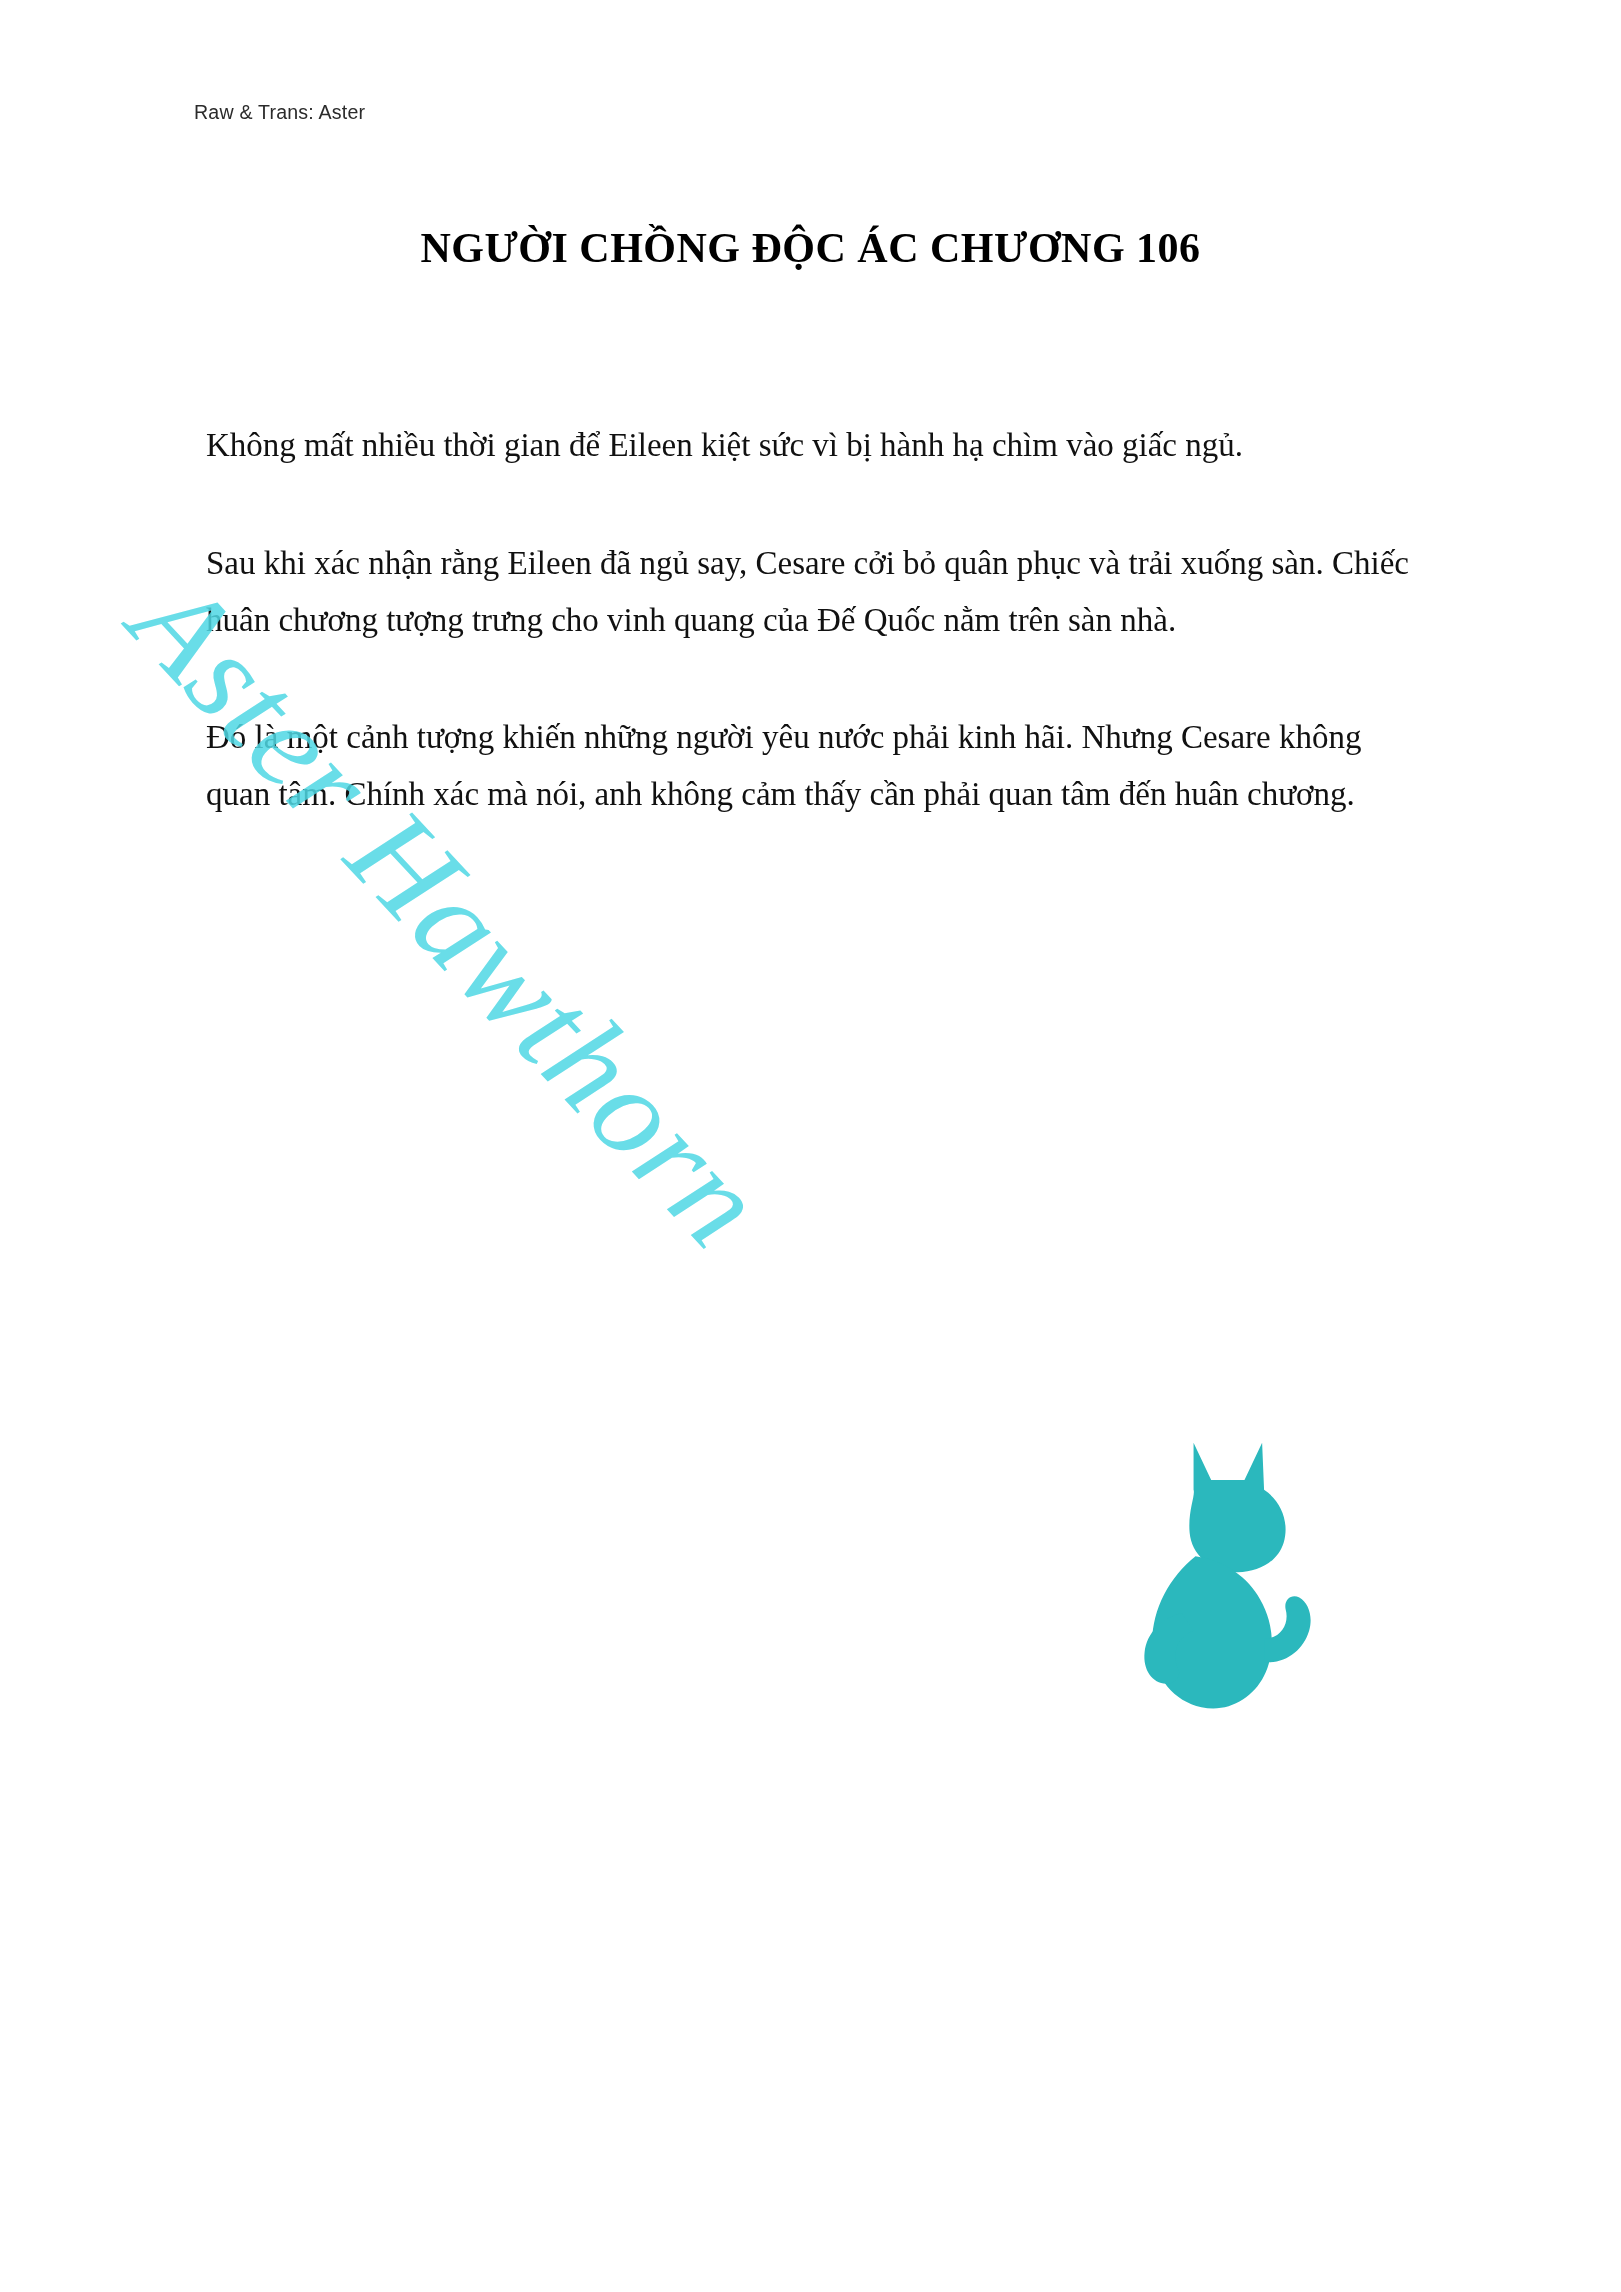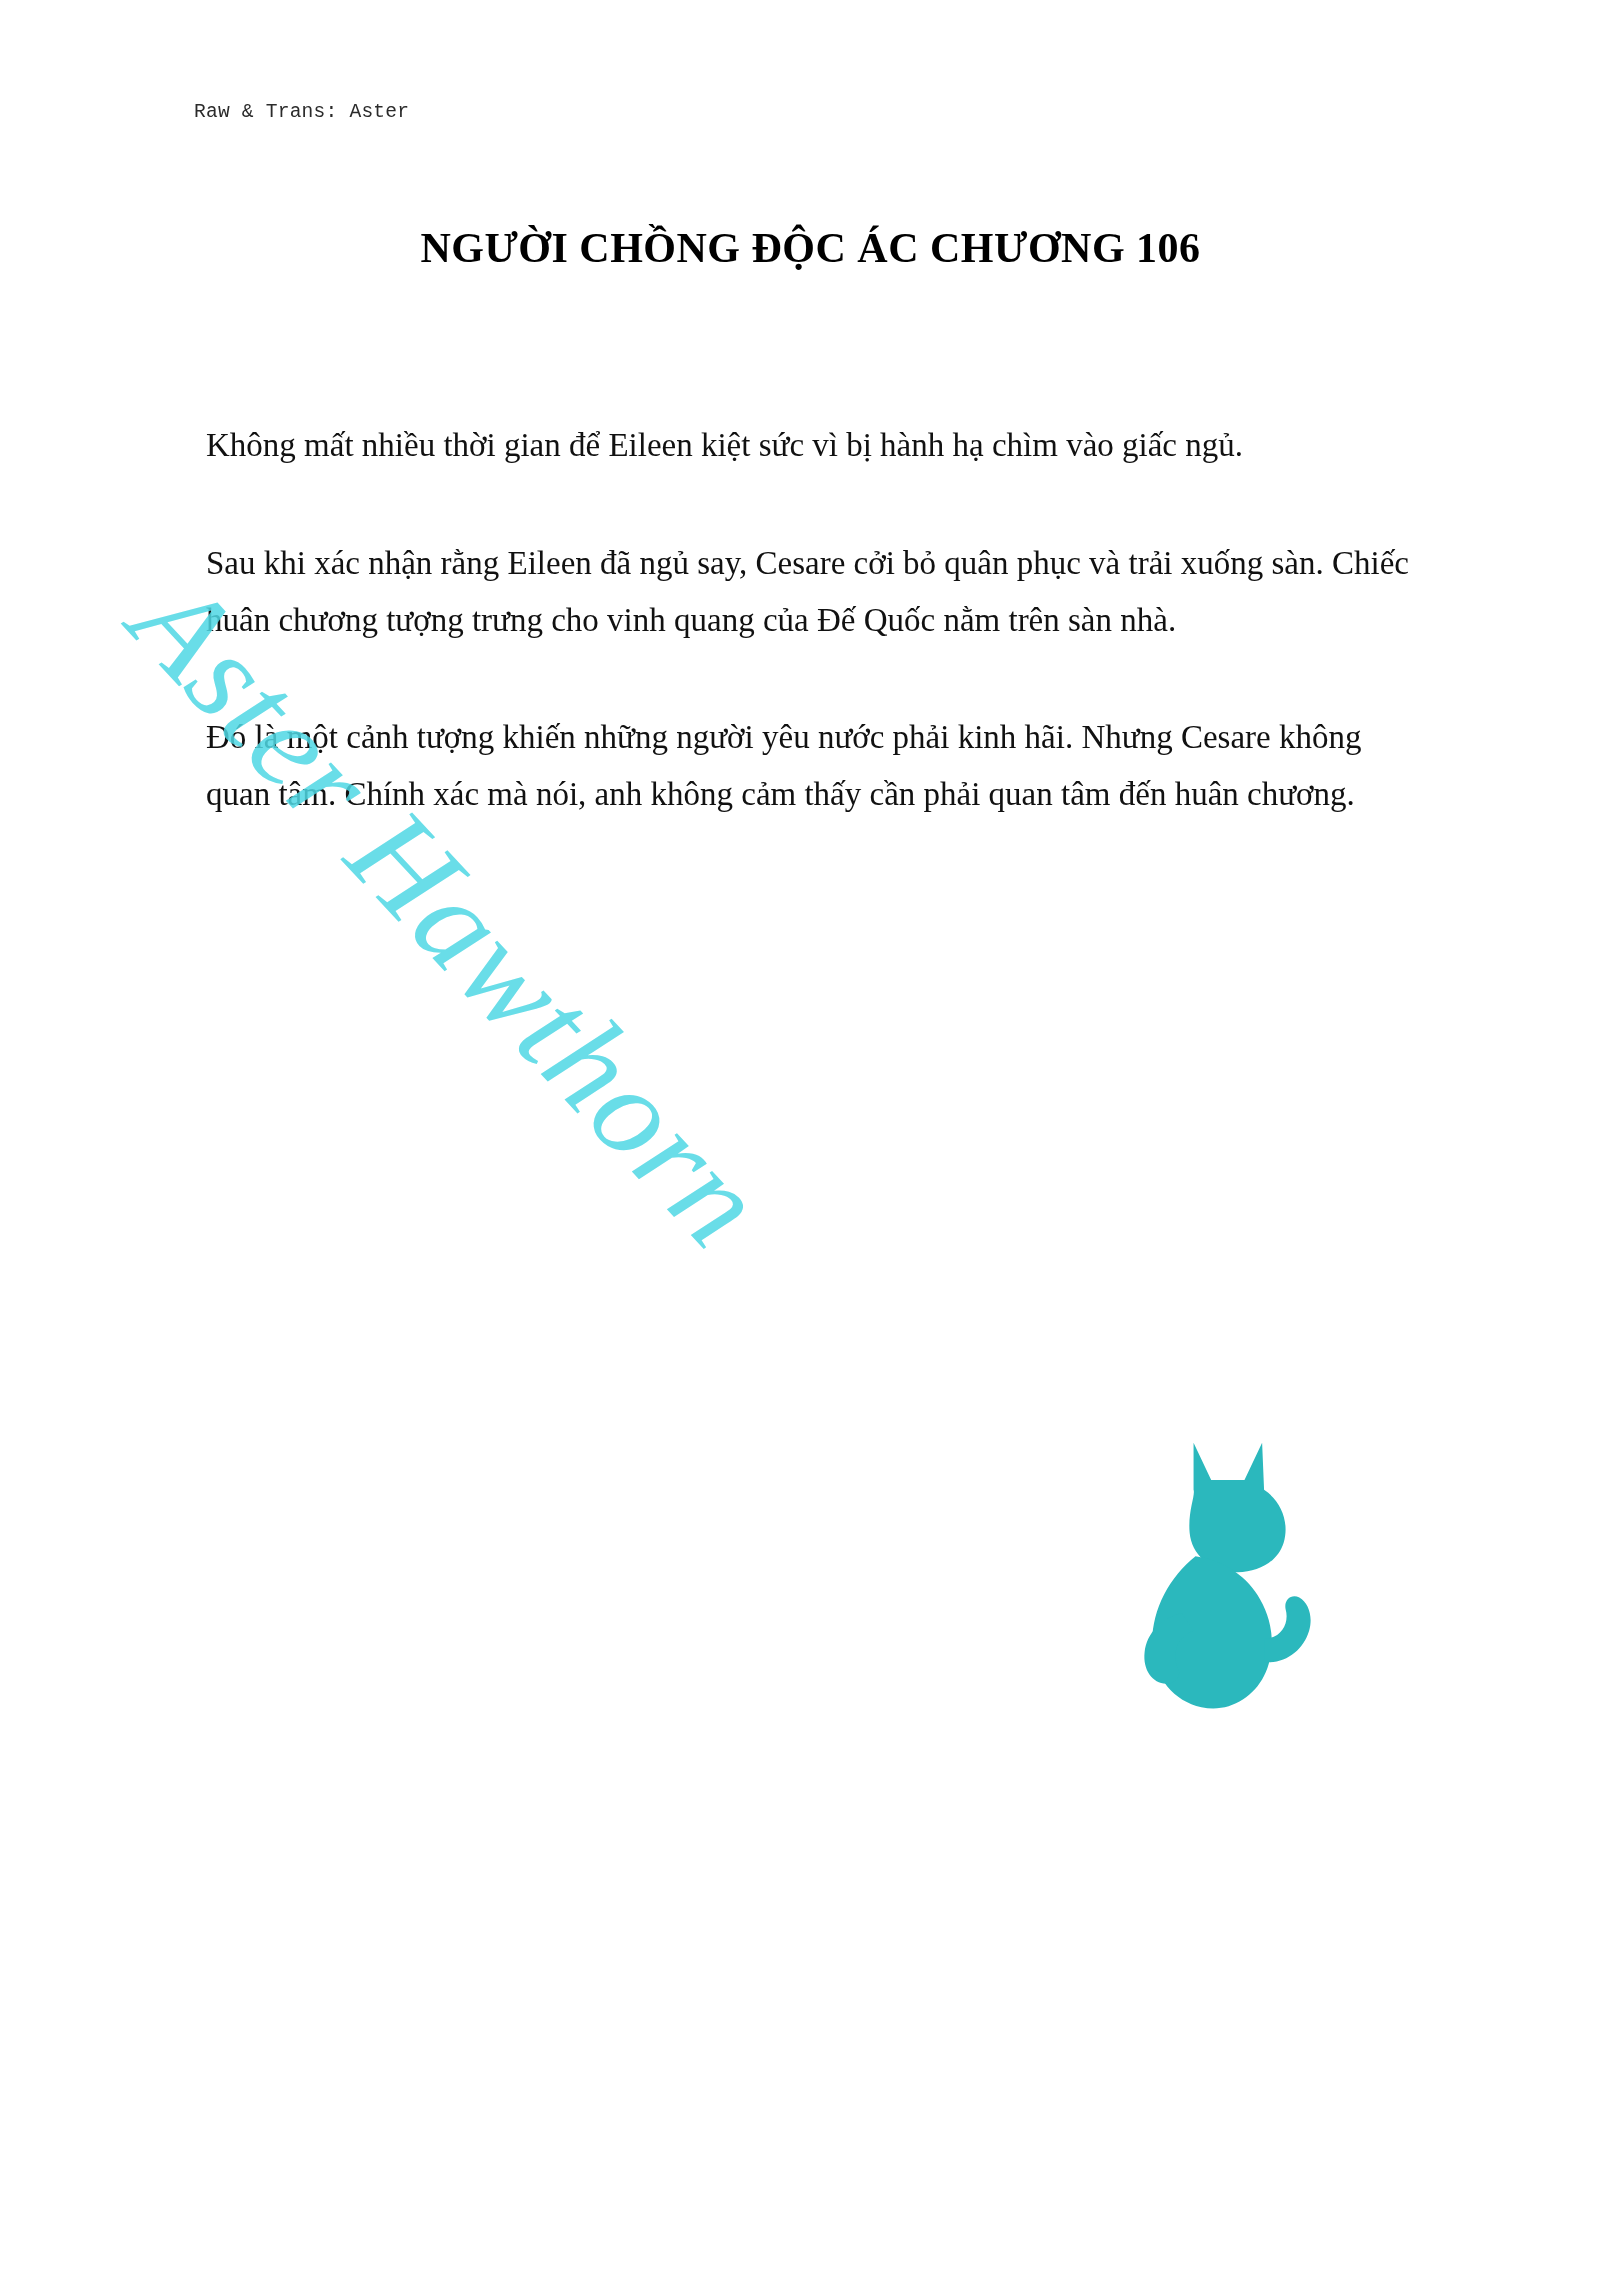--- a/index.html
+++ b/index.html
@@ -18,21 +18,21 @@
   .page {
     position: absolute;
     inset: 0;
     background: #ffffff;
   }
 
   .header-note {
     position: absolute;
     left: 194px;
     top: 101px;
-    font-family: Liberation Mono, monospace;
+    font-family: Liberation Sans, sans-serif;
     font-size: 19.6px;
     color: #2b2b2b;
     letter-spacing: 0.2px;
     white-space: nowrap;
   }
 
   .doc-title {
     position: absolute;
     left: 0;
     right: 0;

